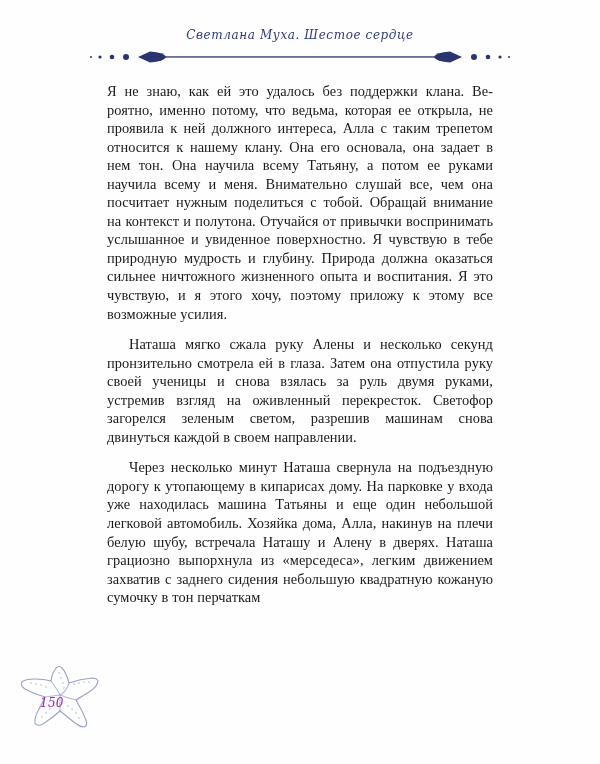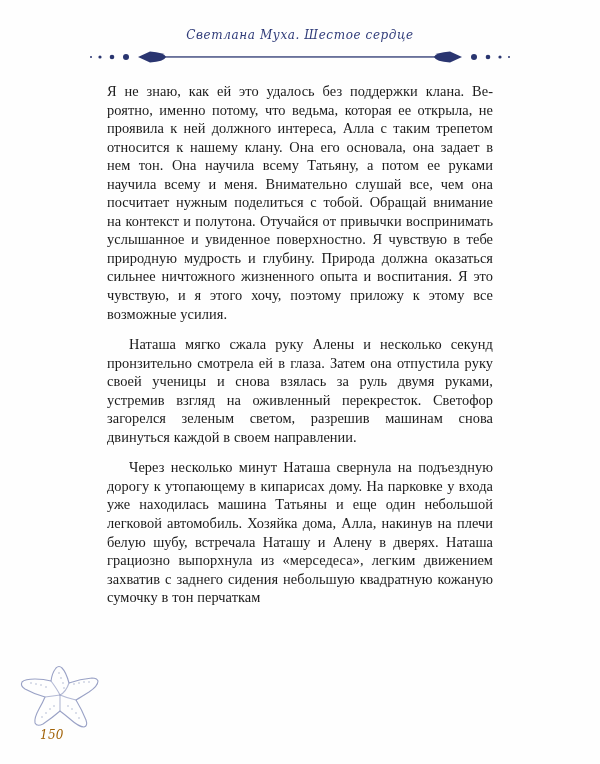--- a/index.html
+++ b/index.html
@@ -78,25 +78,25 @@
     height: 92px;
   }
   .folio-block svg {
     position: absolute;
     left: 0;
     top: 0;
   }
   .folio-number {
     position: absolute;
     left: 40px;
-    top: 728px;
+    top: 696px;
     font-family: "DejaVu Serif", "Liberation Serif", serif;
     font-style: italic;
     font-size: 12px;
-    color: #a16207;
+    color: #a21caf;
     letter-spacing: 0.3px;
   }
 </style>
 </head>
 <body>
 
 <div class="page">
 
   <div class="running-head">Светлана Муха. Шестое сердце</div>
 

